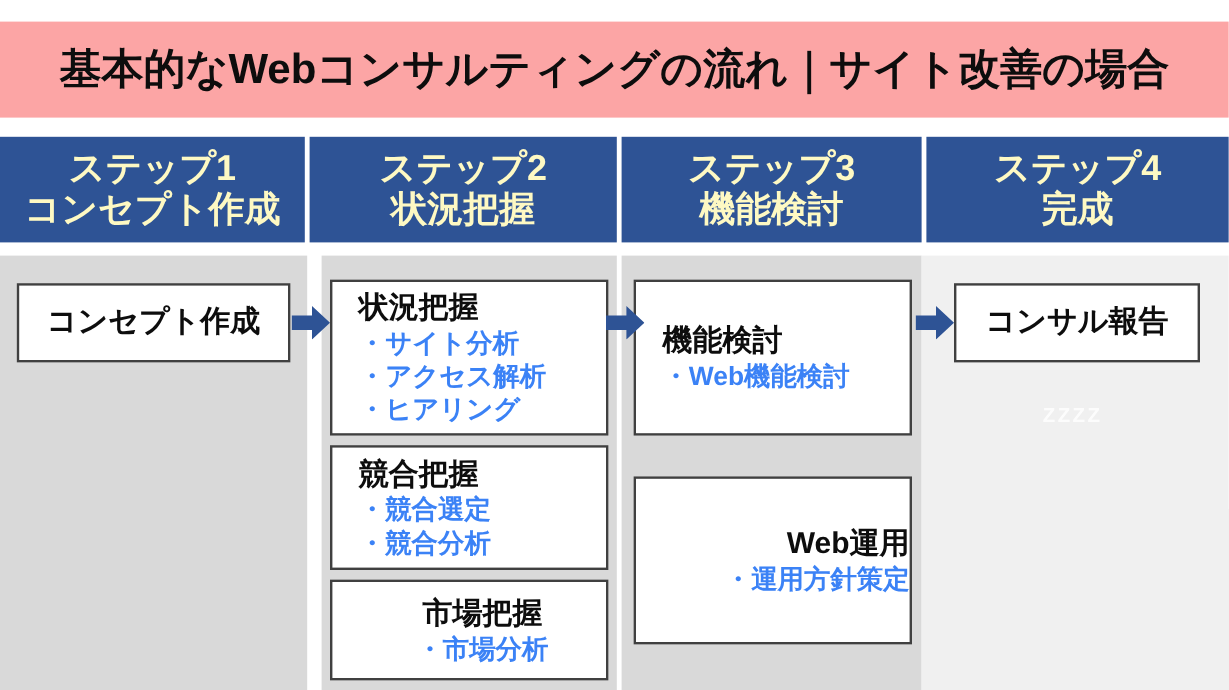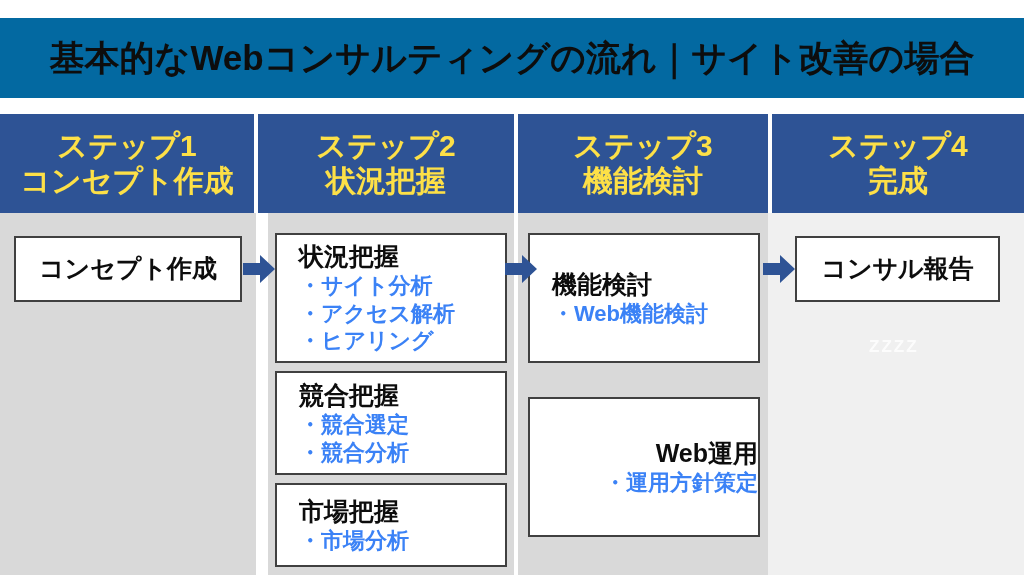--- a/index.html
+++ b/index.html
@@ -24,21 +24,21 @@
 
   
   .title-bar {
     position: absolute;
     left: 0; top: 18px;
     width: 1024px;
     height: 80px;
     display: flex;
     align-items: center;
     justify-content: center;
-    background: #0369a1;
+    background: #fca5a5;
   }
   .title-text {
     font-size: 35px;
     font-weight: bold;
     color: #0d0d0d;
     letter-spacing: 0px;
     white-space: nowrap;
     line-height: 1.1;
   }
 
@@ -46,23 +46,23 @@
   .header-band {
     position: absolute;
     left: 0; top: 114px;
     width: 1024px;
     height: 99px;
     background: #ffffff;
   }
   .step-head {
     position: absolute;
     top: 0;
-    height: 99px;
+    height: 88px;
     background: #2e5395;
-    color: #fde047;
+    color: #fef9c3;
     display: flex;
     flex-direction: column;
     align-items: center;
     justify-content: center;
     box-sizing: border-box;
   }
   .step-head .line1 {
     font-size: 30px;
     font-weight: bold;
     line-height: 1.15;
@@ -114,21 +114,21 @@
     line-height: 1.25;
     white-space: nowrap;
   }
   .box.center-title { align-items: center; }
   .box.left-pad { padding-left: 22px; }
 
   
   .b-concept   { left: 14px;  top: 236px; width: 228px; height: 66px; }
   .b-jokyo     { left: 275px; top: 233px; width: 232px; height: 130px; }
   .b-kyogo     { left: 275px; top: 371px; width: 232px; height: 104px; }
-  .b-shijo     { left: 275px; top: 483px; width: 232px; height: 84px; }
+  .b-shijo     { left: 275px; top: 483px; width: 232px; height: 84px; text-align: center; }
   .b-kinou     { left: 528px; top: 233px; width: 232px; height: 130px; }
   .b-webunyou  { left: 528px; top: 397px; width: 232px; height: 140px; align-items: flex-end; }
   .b-report    { left: 795px; top: 236px; width: 205px; height: 66px; }
 
   
   .arrow {
     position: absolute;
     width: 32px;
     height: 28px;
   }

